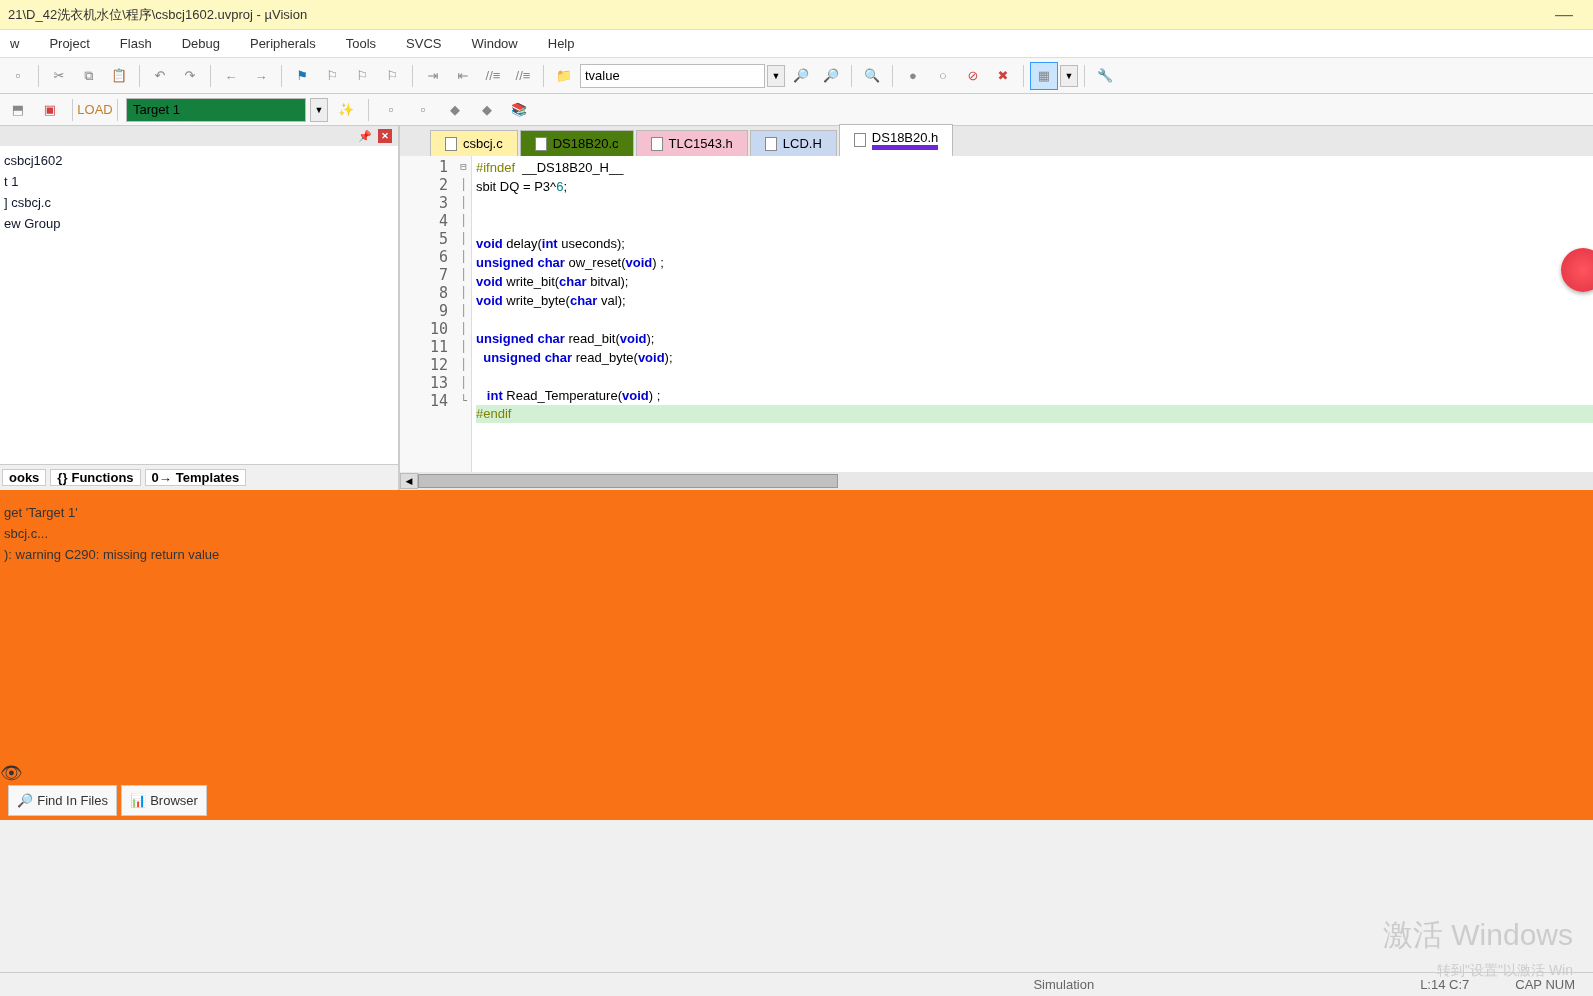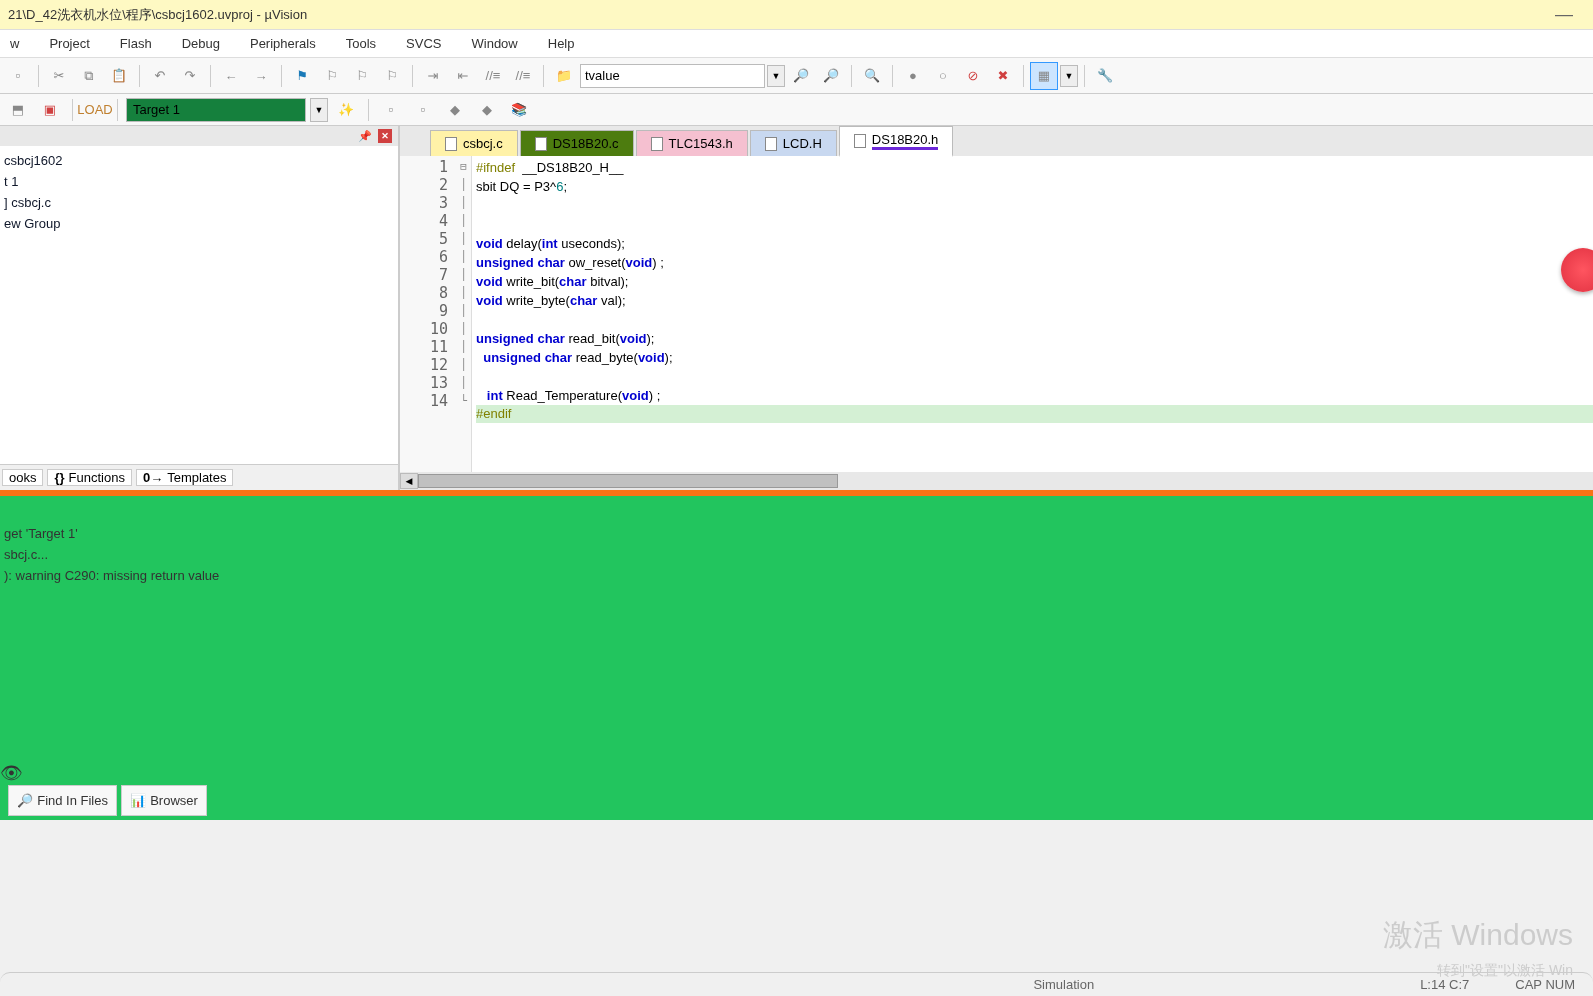--- a/index.html
+++ b/index.html
@@ -27,52 +27,52 @@
 .main-area { display: flex; height: 364px; }
 .project-panel { width: 400px; background: #fff; border-right: 2px solid #ccc; display: flex; flex-direction: column; }
 .panel-header { height: 20px; background: #e8e8e8; display:flex; justify-content:flex-end; align-items:center; padding: 0 6px; gap: 6px; }
 .pin-icon { font-size: 11px; color: #666; }
 .close-x { width: 14px; height: 14px; background: #d04040; color: #fff; display:flex; align-items:center; justify-content:center; font-size:9px; font-weight:bold; }
 .tree { padding: 4px 0; flex: 1; }
 .tree-item { padding: 3px 4px; color: #0f172a; }
 .tree-item.indent1 { padding-left: 4px; }
 .tree-item.indent2 { padding-left: 4px; }
 .panel-tabs { height: 26px; background: #f0f0f0; border-top: 1px solid #ccc; display: flex; align-items: center; gap: 4px; padding: 0 2px;}
-.ptab { padding: 0 6px; background: #fff; border: 1px solid #ccc; font-size: 12px; display:flex; gap:4px; align-items:flex-end;}
+.ptab { padding: 0 6px; background: #fff; border: 1px solid #ccc; font-size: 12px; display:flex; gap:4px; align-items:flex-end;font-weight:bold;}
 
 .editor-area { flex: 1; background: #fff; display: flex; flex-direction: column; }
 .file-tabs { height: 30px; background: #e8e8e8; display: flex; align-items: flex-end; padding-left: 30px; }
 .file-tab { padding: 5px 14px; background: #f5f5f5; border: 1px solid #bbb; border-bottom: none; margin-right: 2px; display:flex; align-items:center; gap:6px; font-size:13px;}
 .file-tab.csbcj { background: #fff2a8; }
 .file-tab.ds18c { background: #4d7c0f; }
 .file-tab.tlc { background: #f5c0d0; }
 .file-tab.lcd { background: #c8d8f0; }
 .file-tab.active { background: #fff; border-bottom: 2px solid #fff; position: relative; top: 1px; }
-.file-tab.active .tab-name { border-bottom: 3px solid #6d28d9; }
+.file-tab.active .tab-name { border-bottom: 5px solid #6d28d9; }
 .doc-icon { width: 12px; height: 14px; border: 1px solid #888; background: #fff; position: relative; }
 
 .code-area { flex: 1; display: flex; background: #fff; overflow: hidden; }
 .gutter { width: 56px; background: #f8f8f8; text-align: right; padding: 2px 8px 0 0; font-family: Consolas, monospace; font-size: 15px; color: #666; line-height: 18px; }
 .fold-col { width: 16px; background: #f8f8f8; border-right: 1px solid #ddd; padding-top: 2px; font-family: Consolas, monospace; font-size: 11px; color: #888; line-height: 18px; text-align: center;}
 .code { flex: 1; font-family: Consolas, monospace; font-size: 15px; line-height: 18px; padding: 2px 0 0 4px; white-space: pre; }
 .code .kw { color: #0000d0; font-weight: bold; }
 .code .pp { color: #808000; }
 .code .num { color: #008080; }
 .hl-line { background: #d4f0d4; display: block; width: 100%; }
 
 .h-scroll { height: 18px; background: #e8e8e8; display:flex; align-items:center;}
 .h-scroll-arrow { width: 18px; height: 16px; background: #ddd; border: 1px solid #bbb; display:flex;align-items:center;justify-content:center;font-size:9px;}
 .h-scroll-thumb { height: 14px; background: #c0c0c0; border: 1px solid #999; width: 420px; margin-left: 0;}
 
-.output-panel { height: 330px; background: #22c55e; border-top: 6px solid #f97316; padding: 27px 4px 4px 4px; font-family: Consolas, monospace; font-size: 17px; line-height: 21px; color: #333; position: relative;}
+.output-panel { height: 330px; background: #f97316; border-top: 2px solid #f97316; padding: 10px 4px 4px 4px; font-family: Consolas, monospace; font-size: 17px; line-height: 21px; color: #333; position: relative;}
 .output-icon { position: absolute; left: 0; bottom: 36px; font-size: 18px; }
 .output-tabs { position: absolute; left: 8px; bottom: 4px; display: flex; gap: 4px; }
 .otab { padding: 4px 8px; background: #f8f8f8; border: 1px solid #ccc; display:flex; gap:4px; align-items:center;}
 
-.status-bar { position: absolute; bottom: 0; right: 0; height: 24px; display: flex; align-items: center; gap: 30px; padding: 0 10px; color: #666; border-top: 1px solid #ccc; background: #f0f0f0; width: 100%; justify-content: flex-end; border-radius: 10px;}
+.status-bar { position: absolute; bottom: 0; right: 0; height: 24px; display: flex; align-items: center; gap: 30px; padding: 0 10px; color: #666; border-top: 1px solid #ccc; background: #f0f0f0; width: 100%; justify-content: flex-end;}
 .status-item { padding: 0 8px; }
 
 .watermark { position: absolute; right: 20px; bottom: 40px; color: #ccc; font-size: 30px; }
 .watermark2 { position: absolute; right: 20px; bottom: 16px; color: #ccc; font-size: 14px; }
 .red-circle { position: absolute; right: -12px; top: 248px; width: 44px; height: 44px; border-radius: 50%; background: radial-gradient(#ff5560,#e03040); box-shadow: 0 2px 4px rgba(0,0,0,.3);}
 </style>
 </head>
 <body>
 
 <div class="title-bar">

